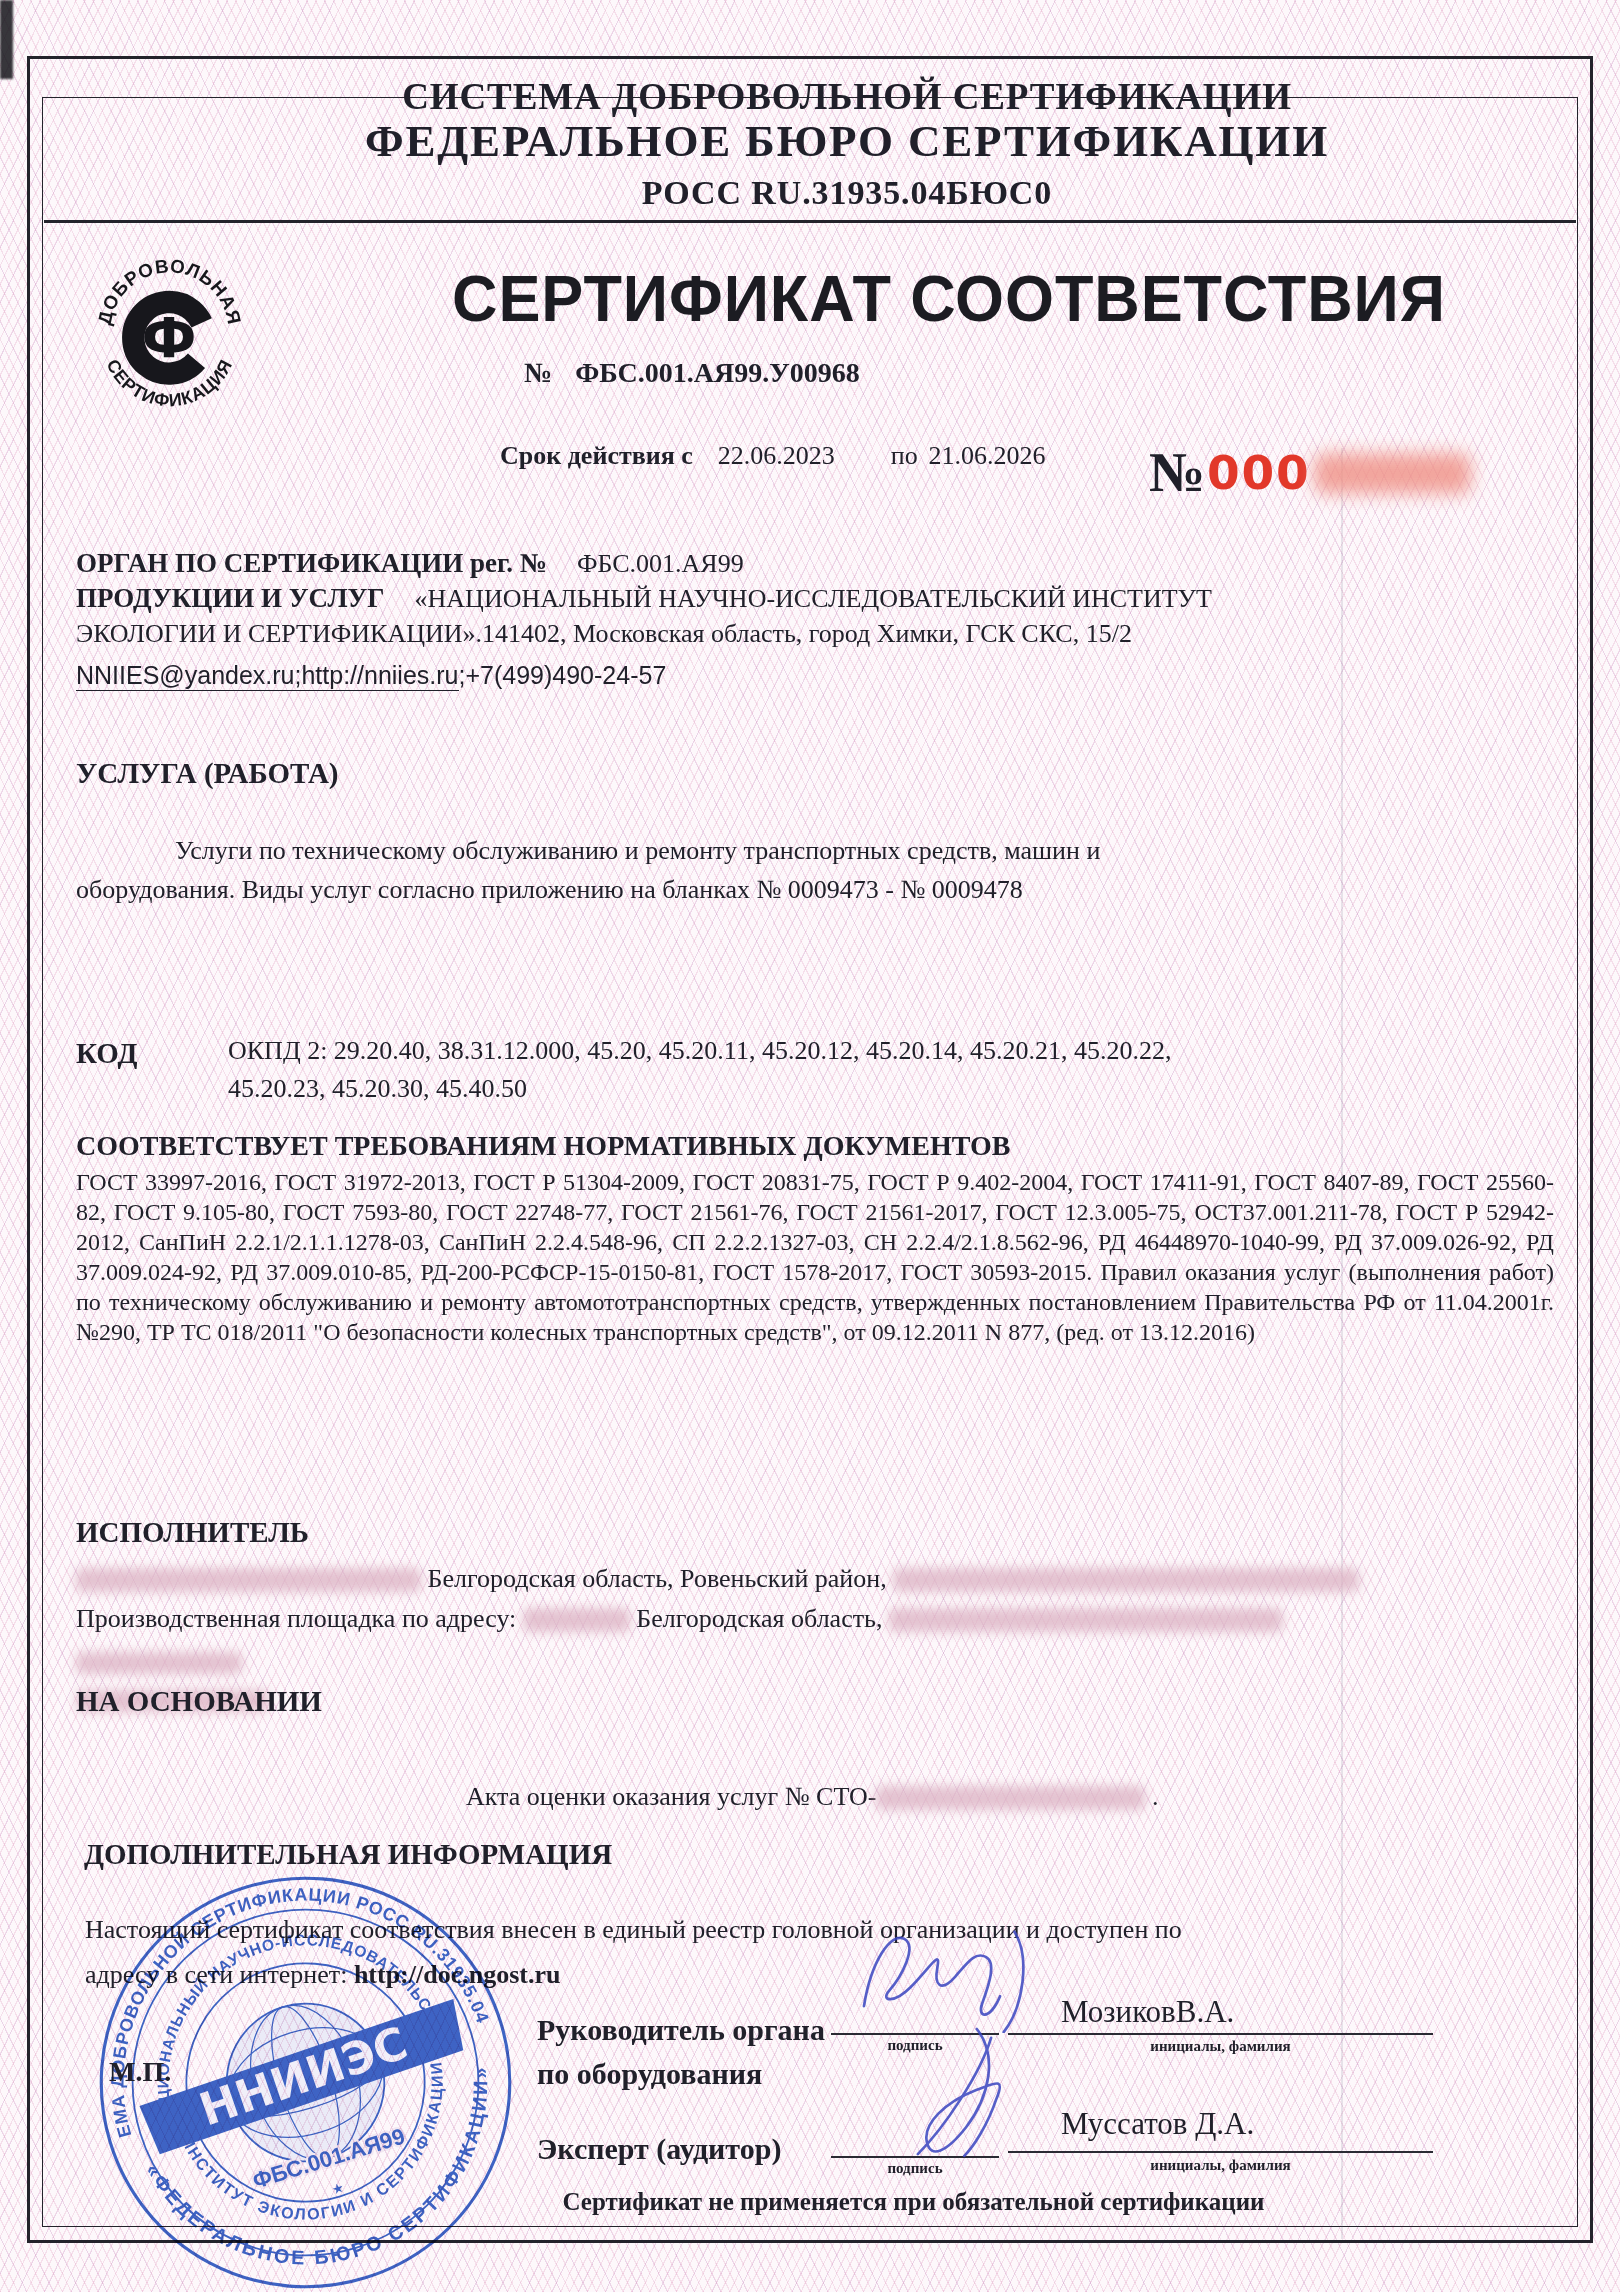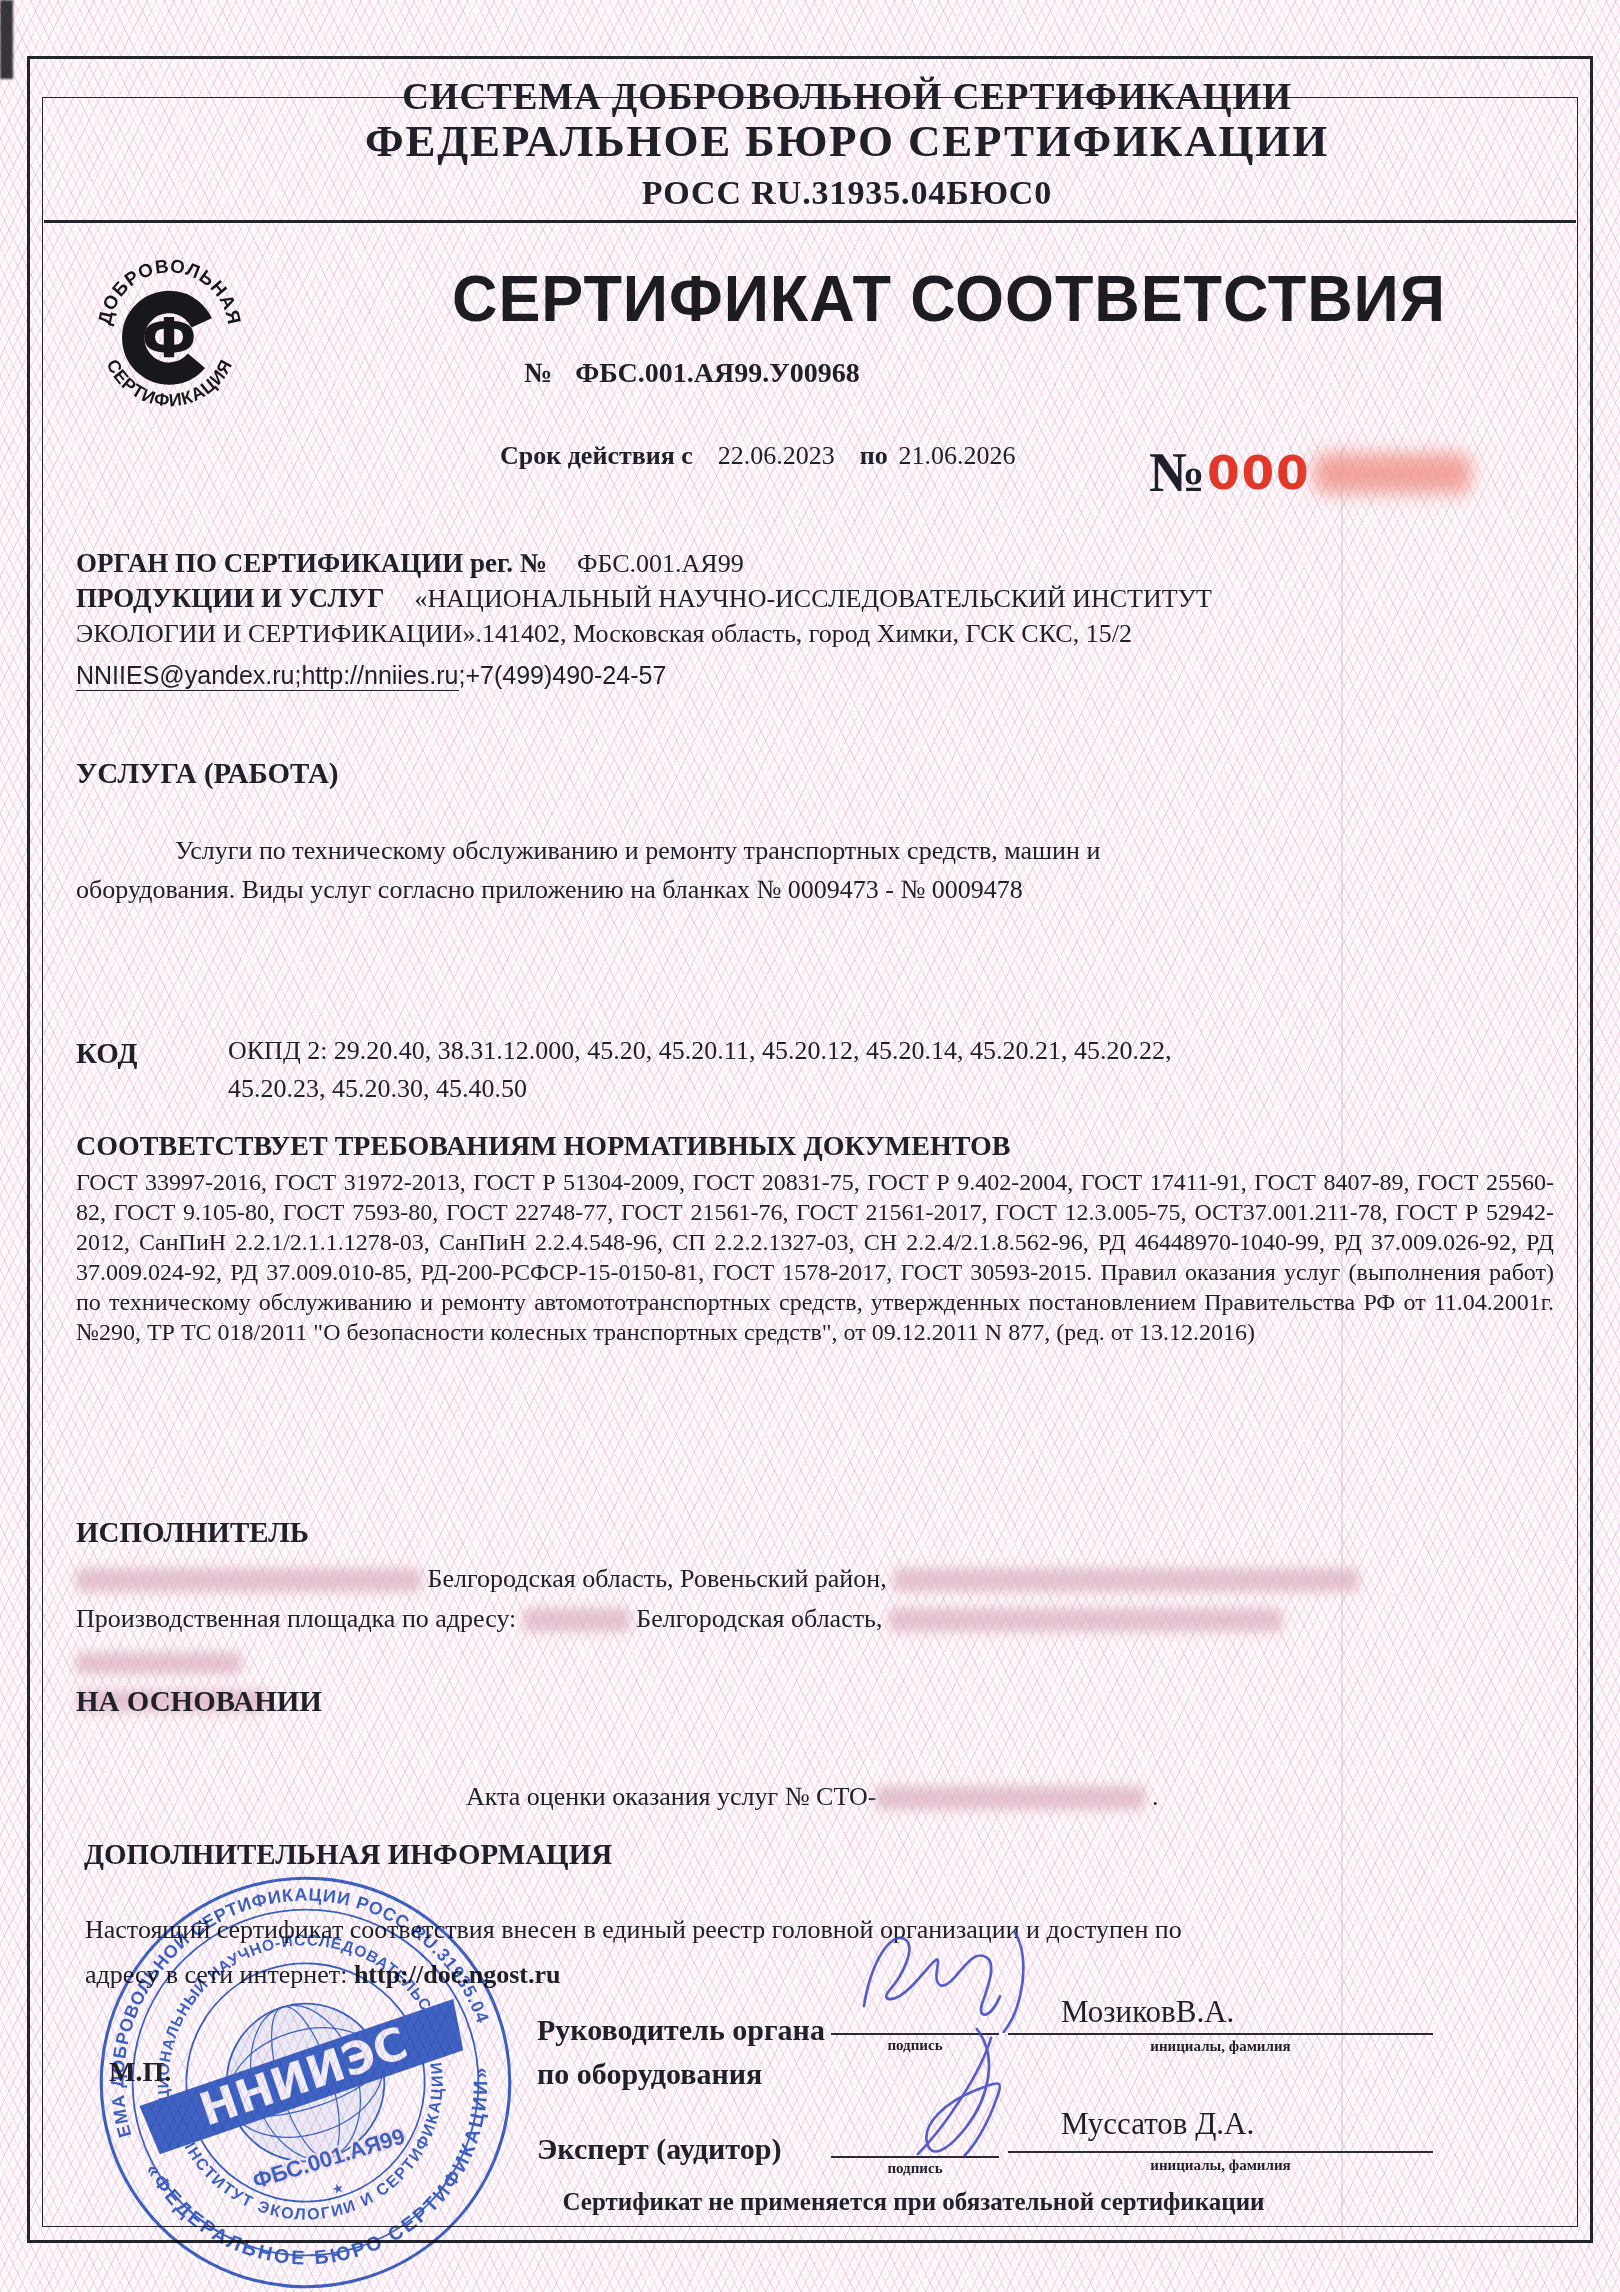--- a/index.html
+++ b/index.html
@@ -28,21 +28,21 @@
   .main-title{left:340px;top:262px;width:1218px;text-align:center;
     font-family:"Liberation Sans",sans-serif;font-weight:bold;font-size:63px;
     letter-spacing:0.9px;transform:scaleY(1.04);color:#1c1c22;}
 
   .cert-no{left:524px;top:357px;font-size:28px;font-weight:bold;}
   .cert-no .gap{display:inline-block;width:23px;}
 
   .validity{left:500px;top:441px;font-size:26px;}
   .validity b{font-weight:bold;}
   .validity .v-from{margin-left:25px;}
-  .validity .v-tolabel{margin-left:25px;font-weight:bold;}
+  .validity .v-tolabel{margin-left:56px;font-weight:normal;}
   .validity .v-to{margin-left:10.7px;}
 
   .form-no{left:1149px;top:444px;display:flex;align-items:flex-start;}
   .form-no .nsign{font-size:56px;font-weight:bold;line-height:56px;}
   .form-no .digits{font-family:"DejaVu Sans",sans-serif;font-weight:bold;font-size:47px;
     line-height:57px;color:#e2382a;letter-spacing:1.8px;margin-left:1.8px;}
   .blur{display:inline-block;vertical-align:-4.5px;height:24px;border-radius:5.4px;
     background:#dcb2c3;opacity:.75;filter:blur(5.4px);}
   .blur-red{display:inline-block;width:157px;height:41px;margin-top:9px;margin-left:3.6px;
     border-radius:9px;background:#ef9186;opacity:.8;filter:blur(9px);}

